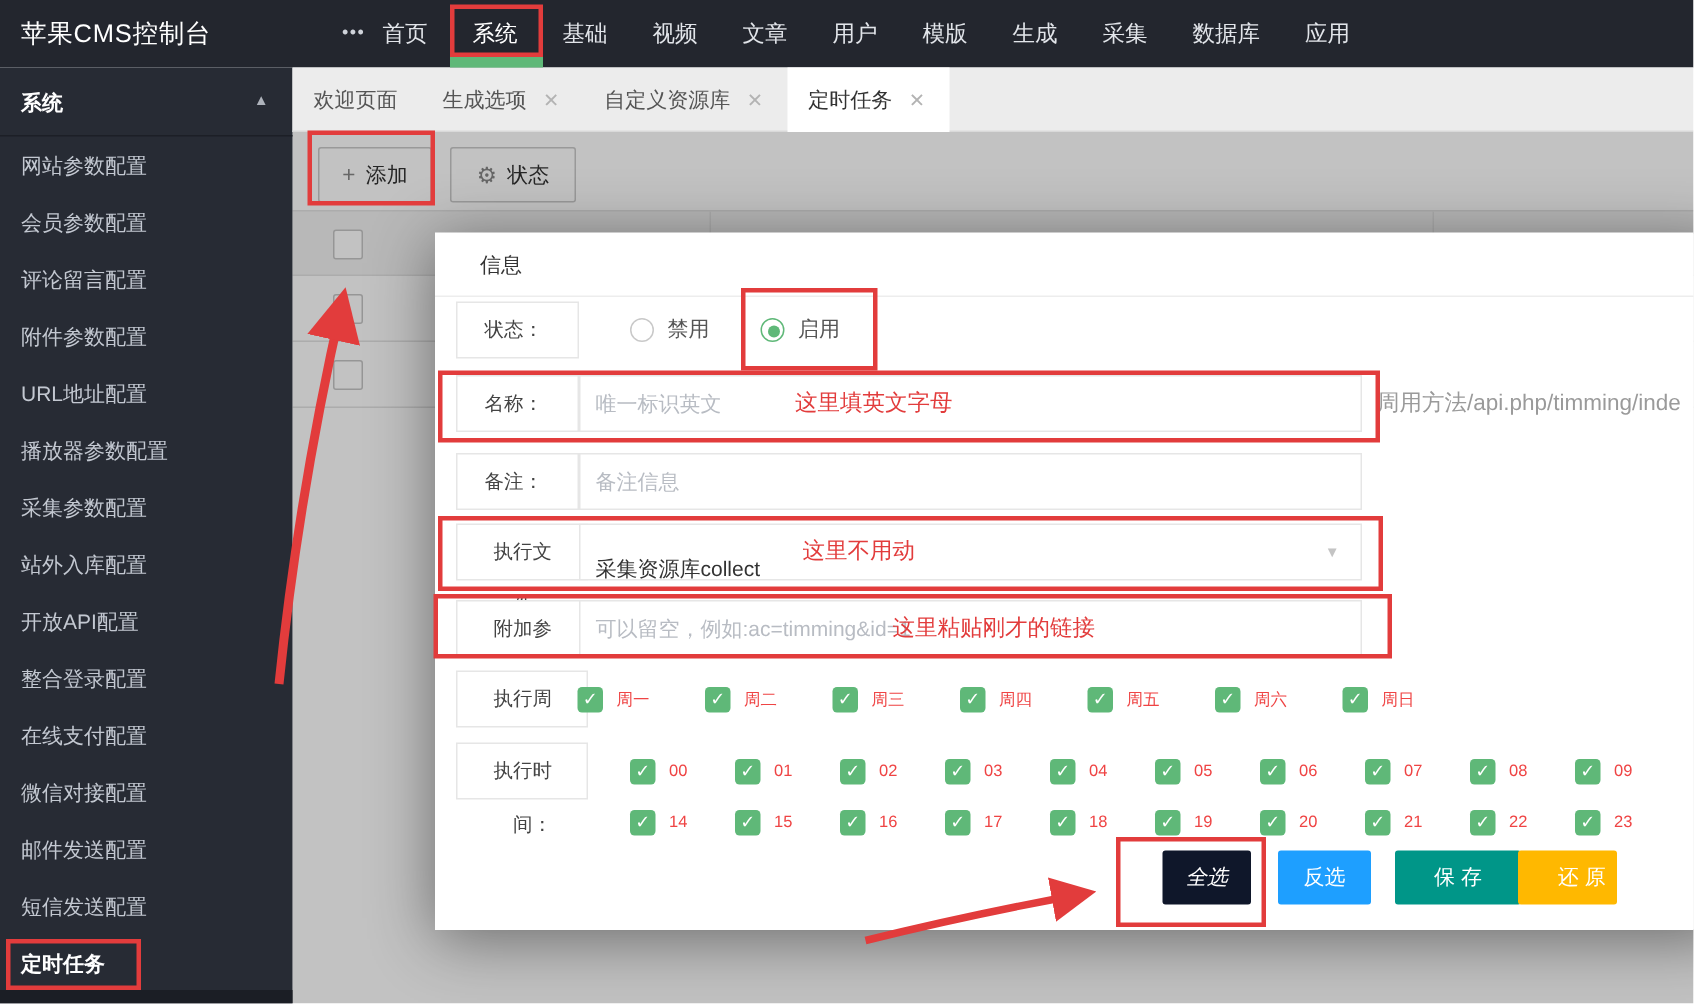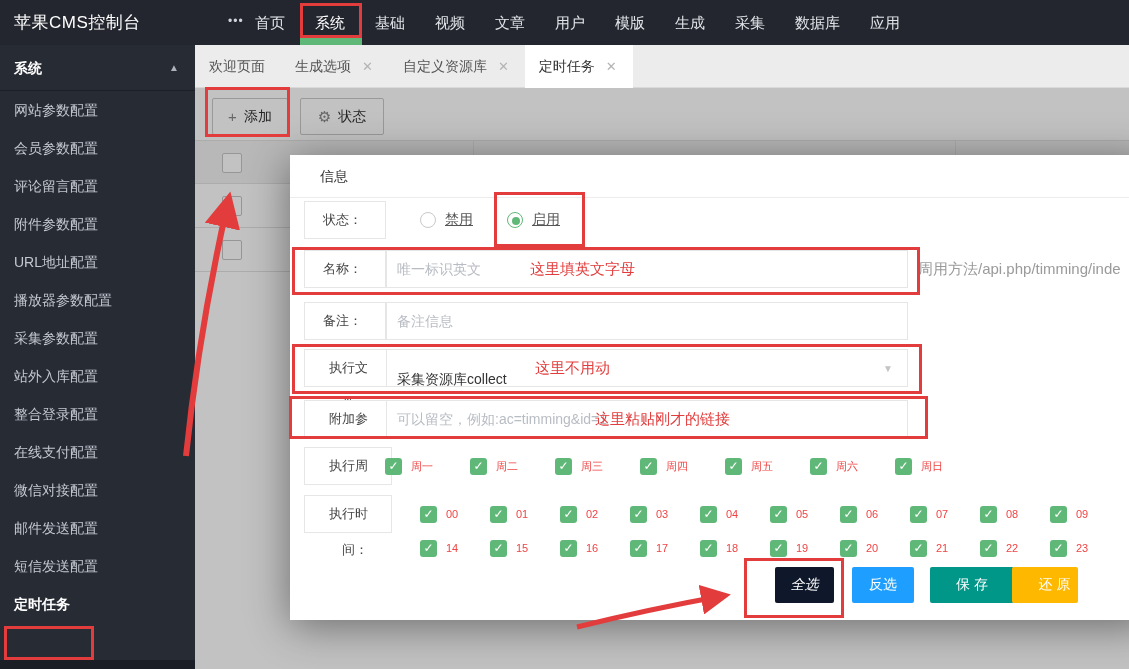--- a/index.html
+++ b/index.html
@@ -53,21 +53,21 @@
   .frow { position:absolute; left:0; width:862px; height:38px; }
   .flabel { position:absolute; left:14px; top:0; width:82px; height:38px; line-height:36px; border:1px solid #e6e6e6; text-align:right; padding-right:23px; font-size:13px; color:#444; background:#fff; }
   .flabel.wide { width:88px; }
   .finput { position:absolute; left:96px; top:0; width:522px; height:38px; border:1px solid #e6e6e6; background:#fff; padding:16px 10px; font-size:14px; color:#333; font-family:"Liberation Sans", sans-serif; outline:none; }
   .finput::placeholder { color:#b8bcc3; opacity:1; }
   .fselect { position:absolute; left:96px; top:0; width:522px; height:38px; border:1px solid #e6e6e6; background:#fff; padding:11px 10px; line-height:36px; font-size:14px; color:#333; cursor:pointer; }
   .fselect .sel-caret { position:absolute; right:14px; top:0; line-height:38px; color:#c4c4c4; font-size:10px; }
   .red-note { position:absolute; top:0; line-height:38px; color:#e23c3c; font-size:15px; white-space:nowrap; z-index:2; }
   .hint { position:absolute; left:628px; top:0; line-height:38px; color:#9a9a9a; font-size:15px; white-space:nowrap; }
   .radio-group { position:absolute; left:130px; top:0; height:38px; display:flex; gap:34px; align-items:center; }
-  .radio { display:flex; align-items:center; gap:9px; font-size:14px; color:#555; cursor:pointer;text-decoration:underline; }
+  .radio { display:flex; align-items:center; gap:9px; font-size:14px; color:#555; cursor:pointer; }
   .rdot { width:16px; height:16px; border-radius:50%; border:1px solid #c9c9c9; background:#fff; position:relative; }
   .radio.sel .rdot { border-color:#5FB878; }
   .radio.sel .rdot::after { content:""; position:absolute; left:4px; top:4px; width:8px; height:8px; border-radius:50%; background:#5FB878; }
   .chk-row { position:absolute; top:0; height:38px; display:flex; }
   .chk-row.days { left:95px; }  .chk-row.days .chk-item { width:85px; }
   .chk-row.hours { left:130px; } .chk-row.hours .chk-item { width:70px; }
   .chk-item { display:flex; align-items:center; gap:9px; height:38px; cursor:pointer; }
   .chk { width:17px; height:17px; background:#5FB878; border-radius:3px; color:#fff; font-size:12px; line-height:17px; text-align:center; }
   .chk-label { font-size:11px; color:#ef4444; }
   .mbtns { position:absolute; left:0; top:412px; width:862px; height:36px; }
@@ -108,20 +108,21 @@
   <div>
 
   <div class="side-item"><span>网站参数配置</span></div>
       <div class="side-item"><span>会员参数配置</span></div>
       <div class="side-item"><span>评论留言配置</span></div>
       <div class="side-item"><span>附件参数配置</span></div>
       <div class="side-item"><span>URL地址配置</span></div>
       <div class="side-item"><span>播放器参数配置</span></div>
       <div class="side-item"><span>采集参数配置</span></div>
       <div class="side-item"><span>站外入库配置</span></div>
+      <div class="side-item"><span>开放API配置</span></div>
       <div class="side-item"><span>整合登录配置</span></div>
       <div class="side-item"><span>在线支付配置</span></div>
       <div class="side-item"><span>微信对接配置</span></div>
       <div class="side-item"><span>邮件发送配置</span></div>
       <div class="side-item"><span>短信发送配置</span></div>
       <div class="side-item active"><span>定时任务</span></div>
     </div>
   <div class="side-foot"></div>
 </div>
 

